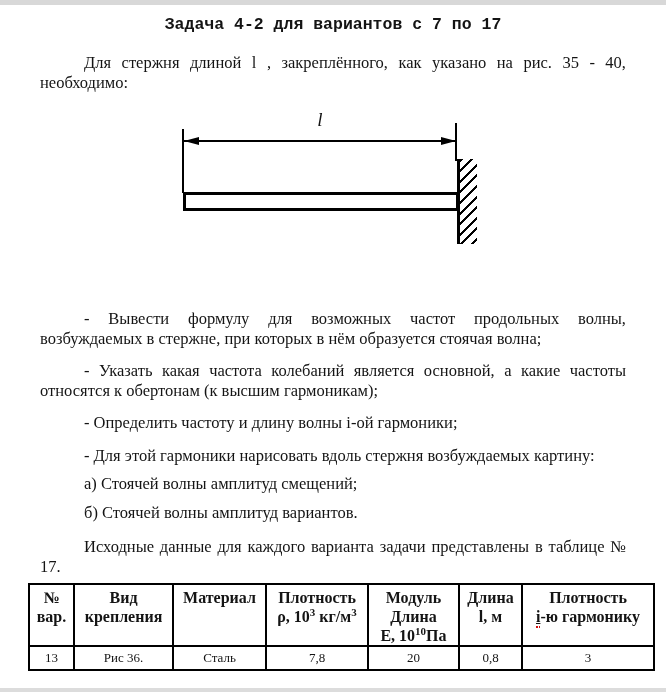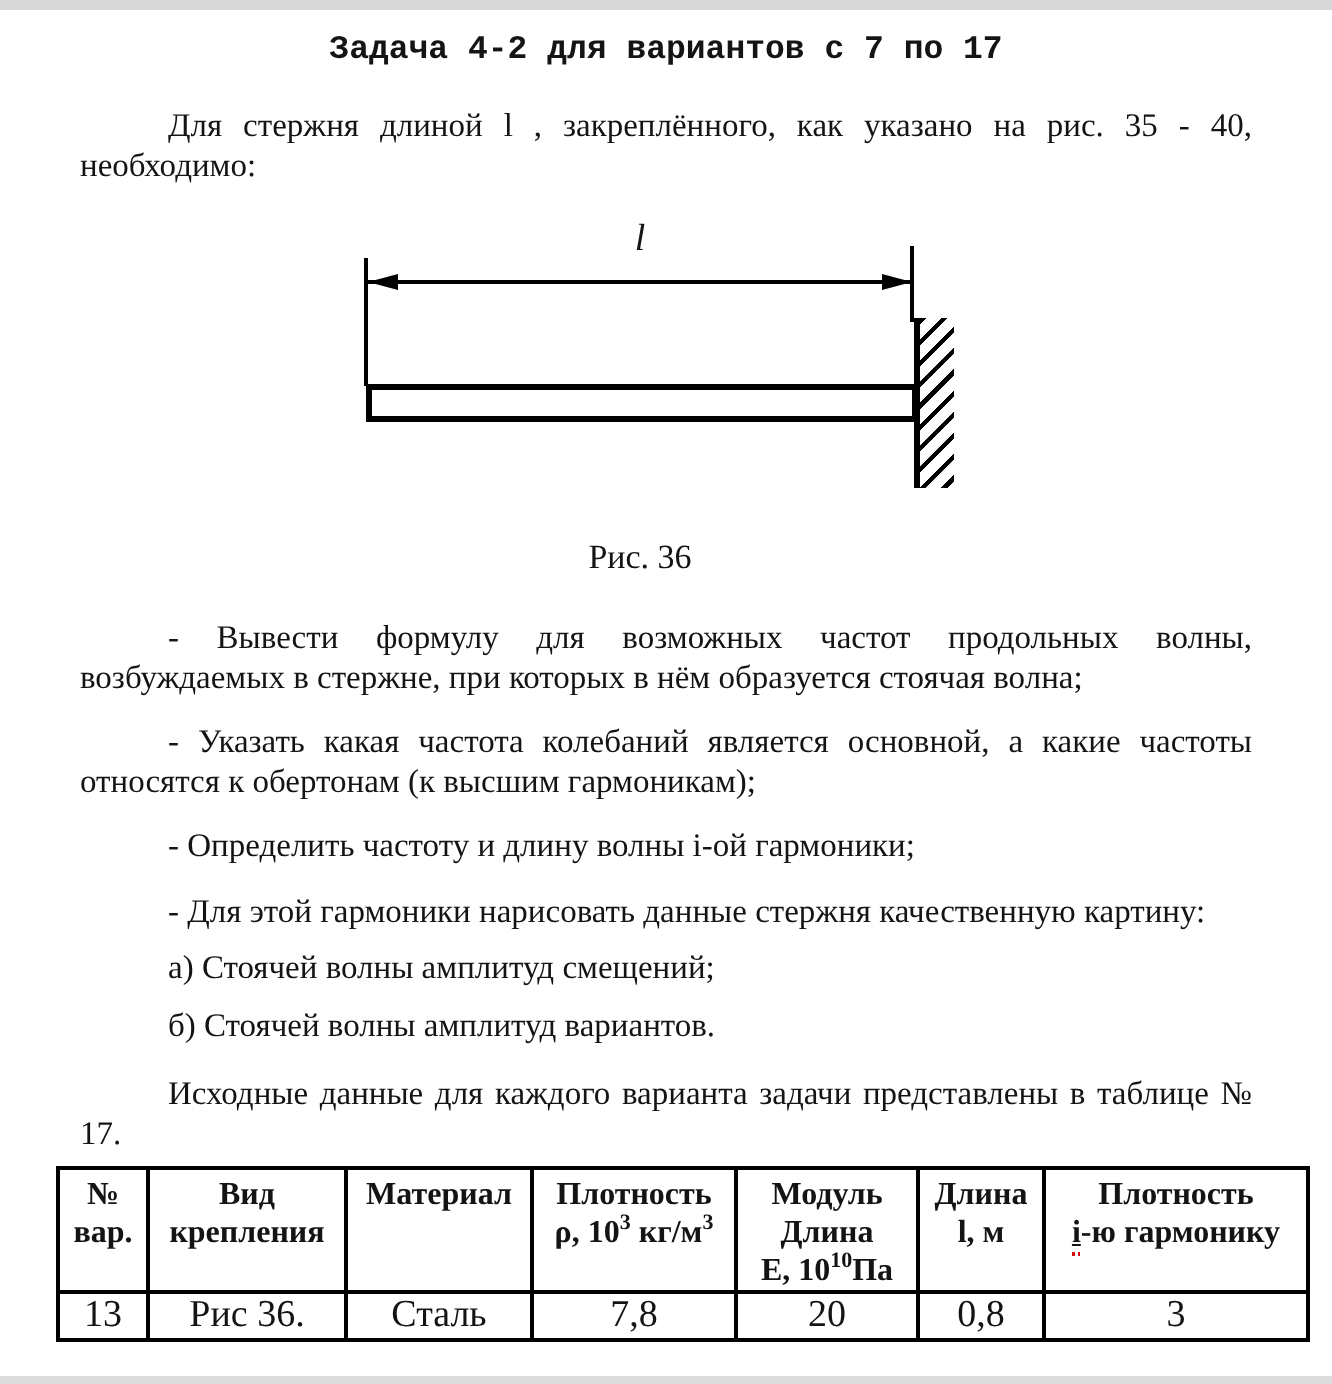--- a/index.html
+++ b/index.html
@@ -49,21 +49,21 @@
   }
   .fig-caption { position:absolute; left:183px; top:160px; width:274px; text-align:center; font-size:17px; }
 
   
   table.data { border-collapse:collapse; margin:7px 0 0 28px; width:625px; table-layout:fixed; }
   table.data th, table.data td { border:2px solid #000; text-align:center; padding:0; overflow:hidden; }
   table.data th {
     font-weight:bold; font-size:16px; line-height:19px;
     vertical-align:top; padding-top:3px; height:55px;
   }
-  table.data td { font-size:19px; height:22px; vertical-align:middle; }
+  table.data td { font-size:13px; height:22px; vertical-align:middle; }
   .hl { display:block; }
   sup { font-size:11px; line-height:0; }
   .i-mark { text-decoration:underline; position:relative; display:inline-block; }
   .i-mark::after {
     content:""; position:absolute; left:0; right:0; bottom:-2px; height:2.5px;
     background:repeating-linear-gradient(90deg,#d01010 0 1.5px,transparent 1.5px 3px);
   }
 </style>
 </head>
 <body>
@@ -76,27 +76,26 @@
 
 <div class="rod-figure">
   <div class="dim-label">l</div>
   <div class="dim-line"></div>
   <div class="arrow arrow-left"></div>
   <div class="arrow arrow-right"></div>
   <div class="ext-line ext-left"></div>
   <div class="ext-line ext-right"></div>
   <div class="rod"></div>
   <div class="wall"></div>
-  <div class="fig-caption">Рис. 36</div>
 </div>
 
 <p class="para p-task-first">- Вывести формулу для возможных частот продольных волны, возбуждаемых в стержне, при которых в нём образуется стоячая волна;</p>
 <p class="para p-task">- Указать какая частота колебаний является основной, а какие частоты относятся к обертонам (к высшим гармоникам);</p>
 <p class="para p-task">- Определить частоту и длину волны i-ой гармоники;</p>
-<p class="para p-task">- Для этой гармоники нарисовать данные стержня качественную картину:</p>
+<p class="para p-task">- Для этой гармоники нарисовать вдоль стержня возбуждаемых картину:</p>
 <p class="para p-sub">а) Стоячей волны амплитуд смещений;</p>
 <p class="para p-sub">б) Стоячей волны амплитуд вариантов.</p>
 
 <p class="para p-note">Исходные данные для каждого варианта задачи представлены в таблице № 17.</p>
 
 <table class="data">
   <colgroup>
     <col style="width:45px">
       <col style="width:99px">
       <col style="width:93px">

